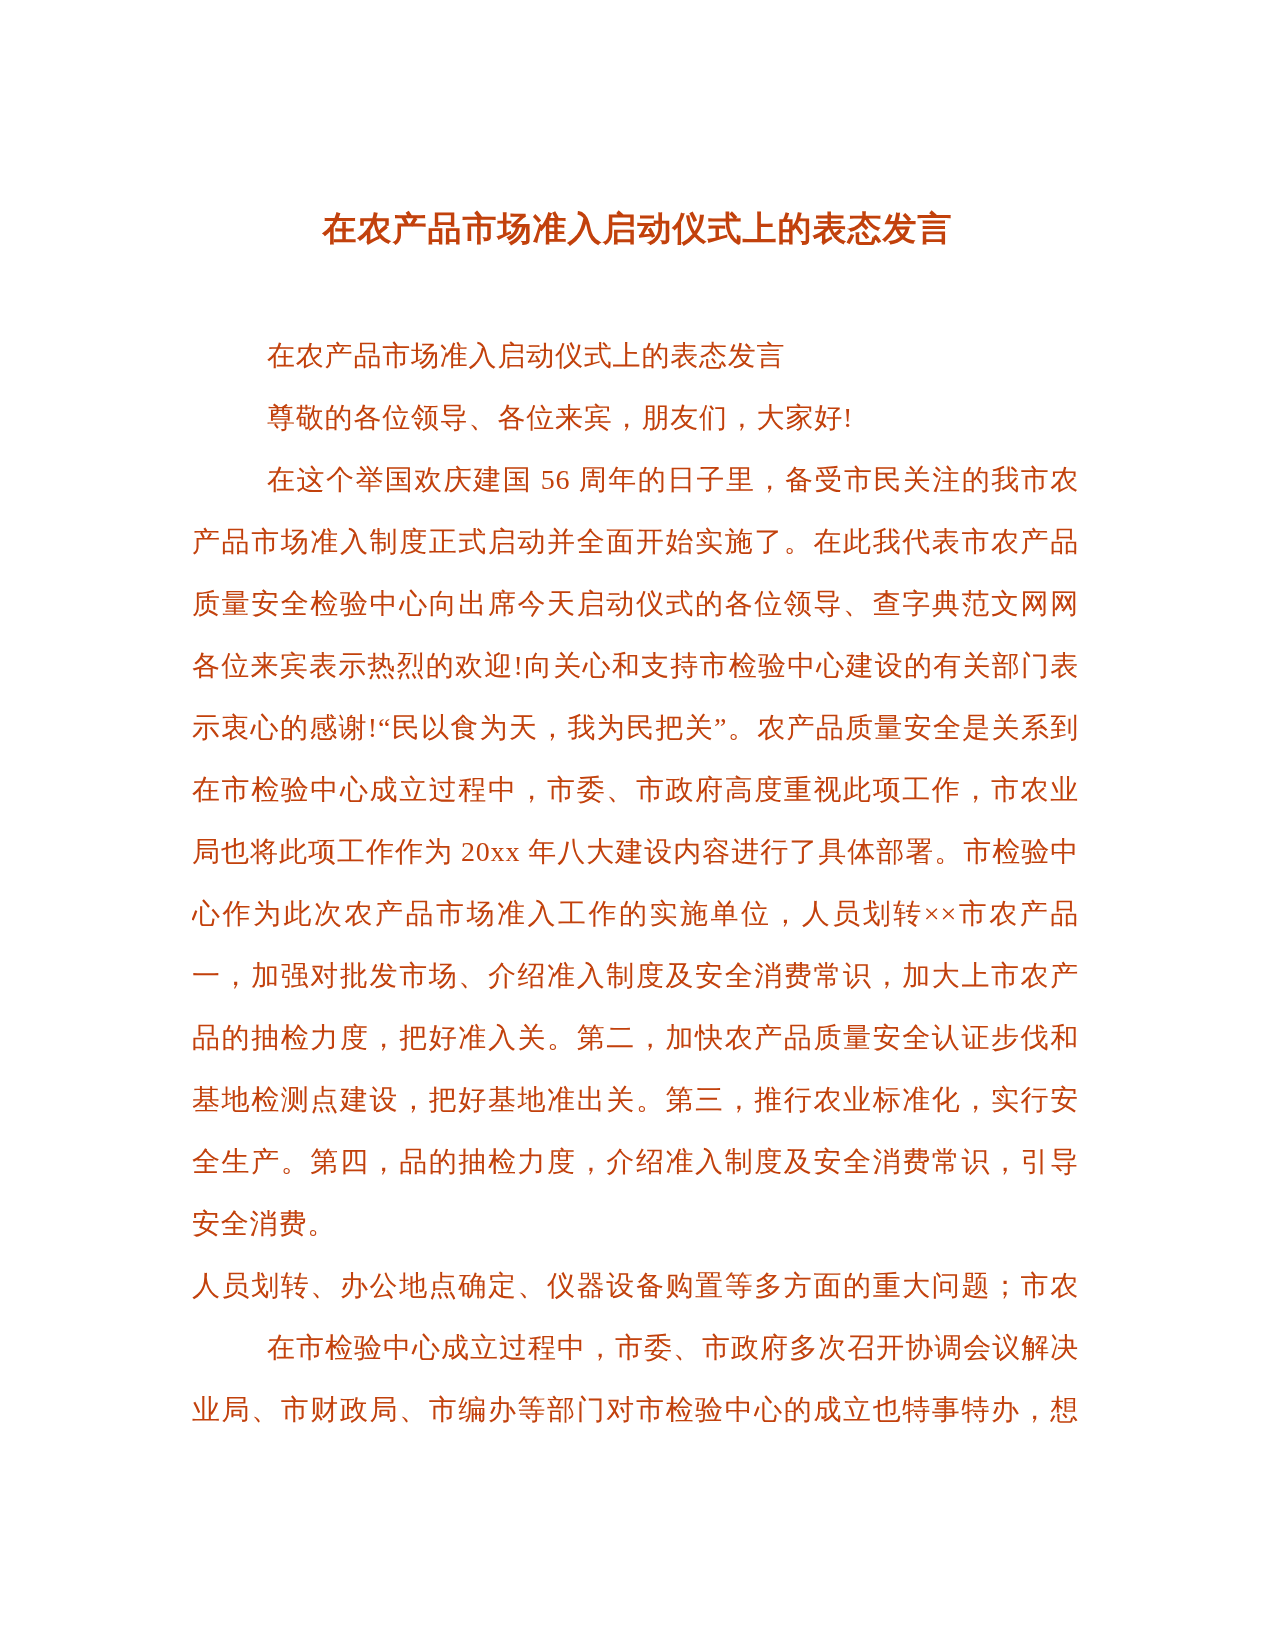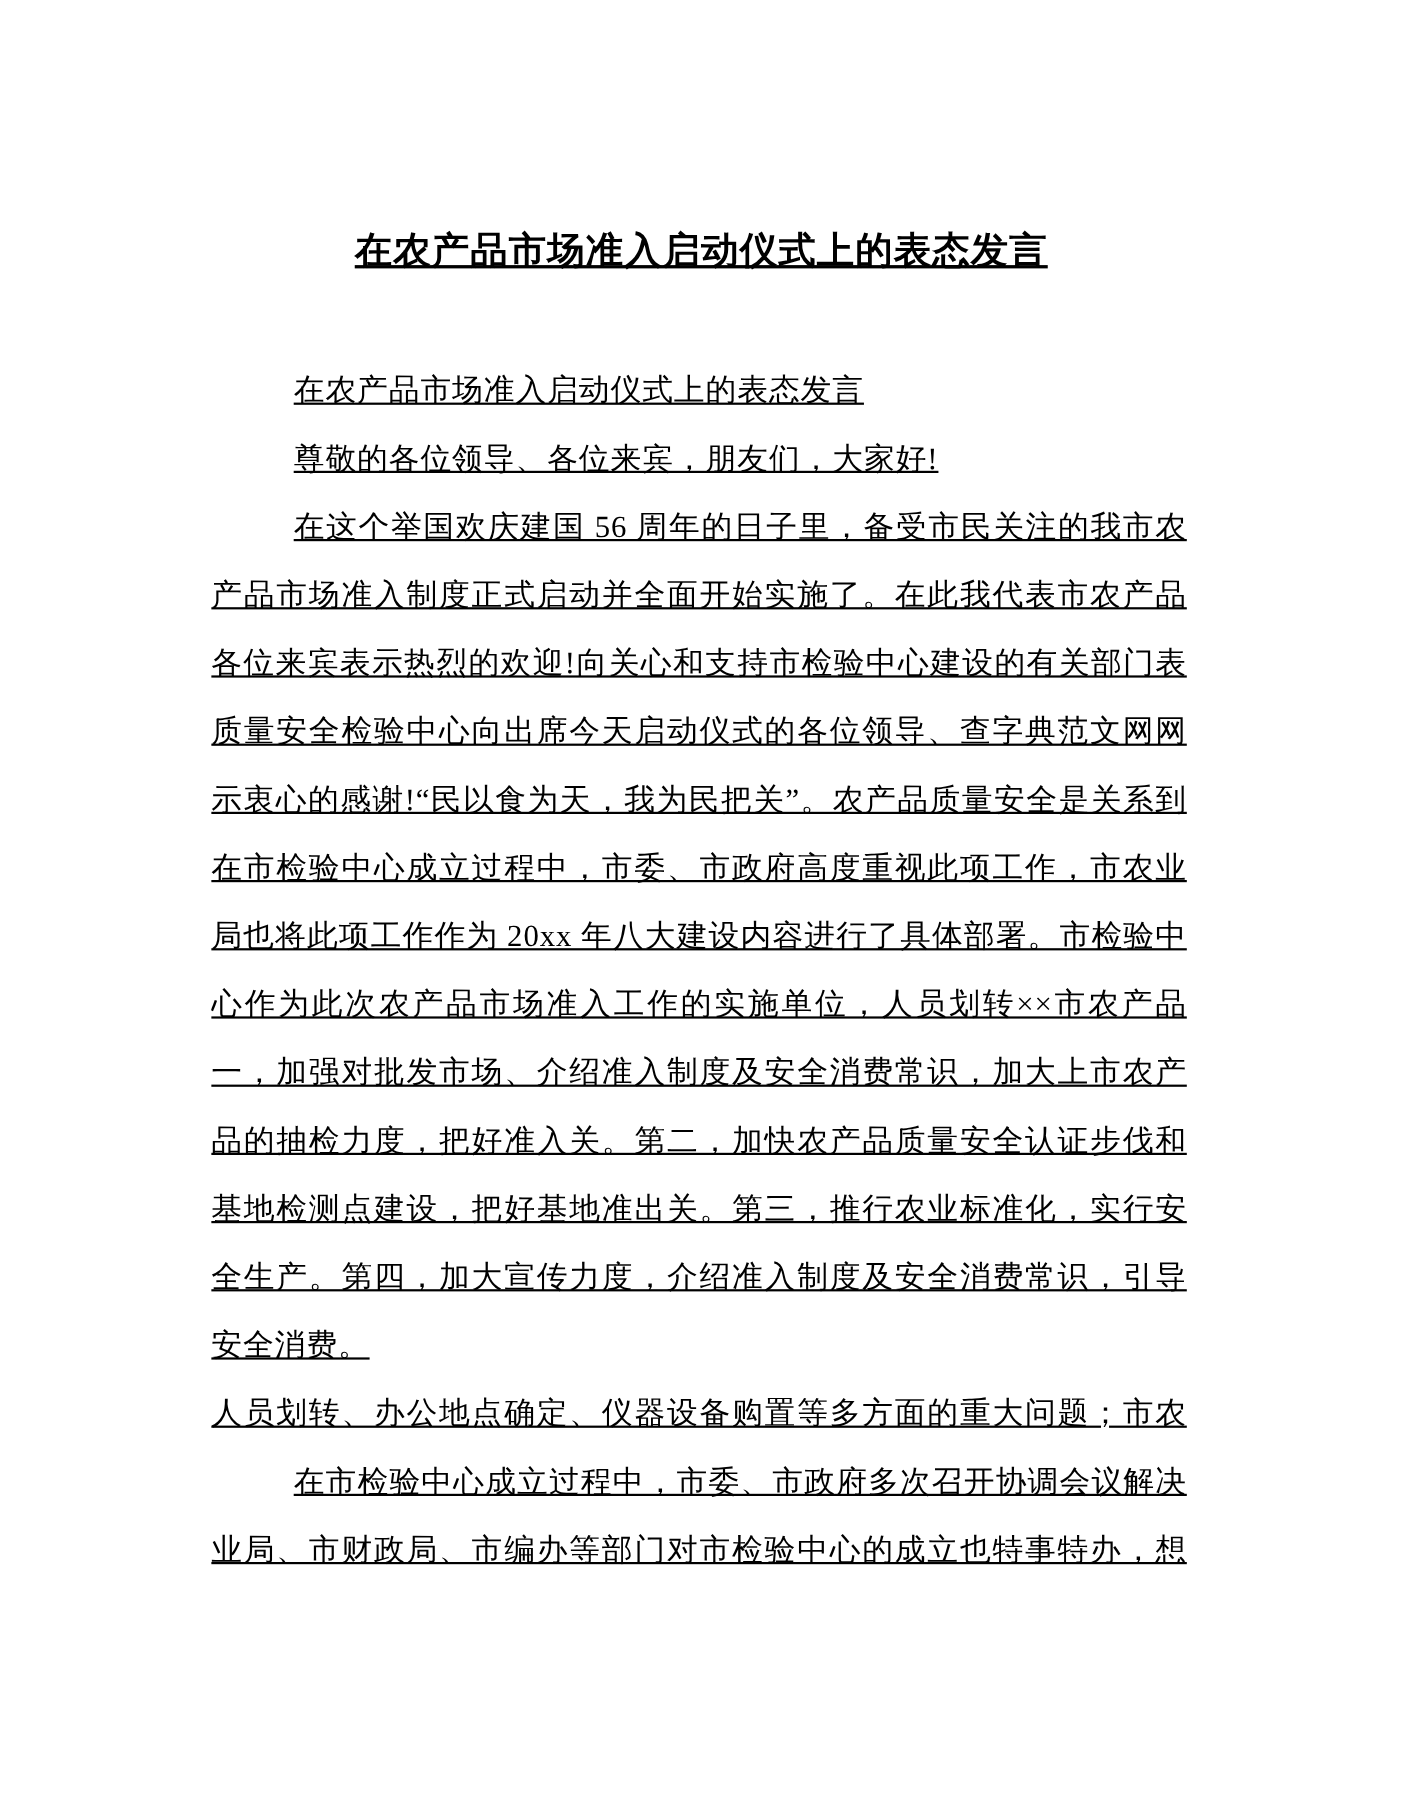--- a/index.html
+++ b/index.html
@@ -5,23 +5,22 @@
   html, body {
     margin: 0;
     padding: 0;
     background: #ffffff;
   }
   .page {
     position: relative;
     width: 1275px;
     height: 1650px;
     background: #ffffff;
-    color: #000000;
+    color: #c2410c;
     overflow: hidden;
-    text-decoration: underline;
   }
   .doc-title {
     margin: 0;
     padding-top: 196px;
     height: 64px;
     line-height: 64px;
     text-align: center;
     font-family: "Liberation Sans", "DejaVu Sans", sans-serif;
     font-weight: 700;
     font-size: 34px;
@@ -52,28 +51,28 @@
 </head>
 <body>
 
 <div class="page">
   <h1 class="doc-title">在农产品市场准入启动仪式上的表态发言</h1>
   <div class="doc-body">
       <div class="line indent">在农产品市场准入启动仪式上的表态发言</div>
       <div class="line indent">尊敬的各位领导、各位来宾，朋友们，大家好!</div>
       <div class="line indent justify">在这个举国欢庆建国 56 周年的日子里，备受市民关注的我市农</div>
       <div class="line justify">产品市场准入制度正式启动并全面开始实施了。在此我代表市农产品</div>
+      <div class="line justify">质量安全检验中心向出席今天启动仪式的各位领导、查字典范文网网</div>
       <div class="line justify">各位来宾表示热烈的欢迎!向关心和支持市检验中心建设的有关部门表</div>
-      <div class="line justify">质量安全检验中心向出席今天启动仪式的各位领导、查字典范文网网</div>
       <div class="line justify">示衷心的感谢!“民以食为天，我为民把关”。农产品质量安全是关系到</div>
       <div class="line justify">在市检验中心成立过程中，市委、市政府高度重视此项工作，市农业</div>
       <div class="line justify">局也将此项工作作为 20xx 年八大建设内容进行了具体部署。市检验中</div>
       <div class="line justify">心作为此次农产品市场准入工作的实施单位，人员划转××市农产品</div>
       <div class="line justify">一，加强对批发市场、介绍准入制度及安全消费常识，加大上市农产</div>
       <div class="line justify">品的抽检力度，把好准入关。第二，加快农产品质量安全认证步伐和</div>
       <div class="line justify">基地检测点建设，把好基地准出关。第三，推行农业标准化，实行安</div>
-      <div class="line justify">全生产。第四，加大宣传力度，介绍准入制度及安全消费常识，引导</div>
+      <div class="line justify">全生产。第四，品的抽检力度，介绍准入制度及安全消费常识，引导</div>
       <div class="line">安全消费。</div>
       <div class="line justify">人员划转、办公地点确定、仪器设备购置等多方面的重大问题；市农</div>
       <div class="line indent justify">在市检验中心成立过程中，市委、市政府多次召开协调会议解决</div>
       <div class="line justify">业局、市财政局、市编办等部门对市检验中心的成立也特事特办，想</div>
     </div>
 </div>
 
 </body></html>

